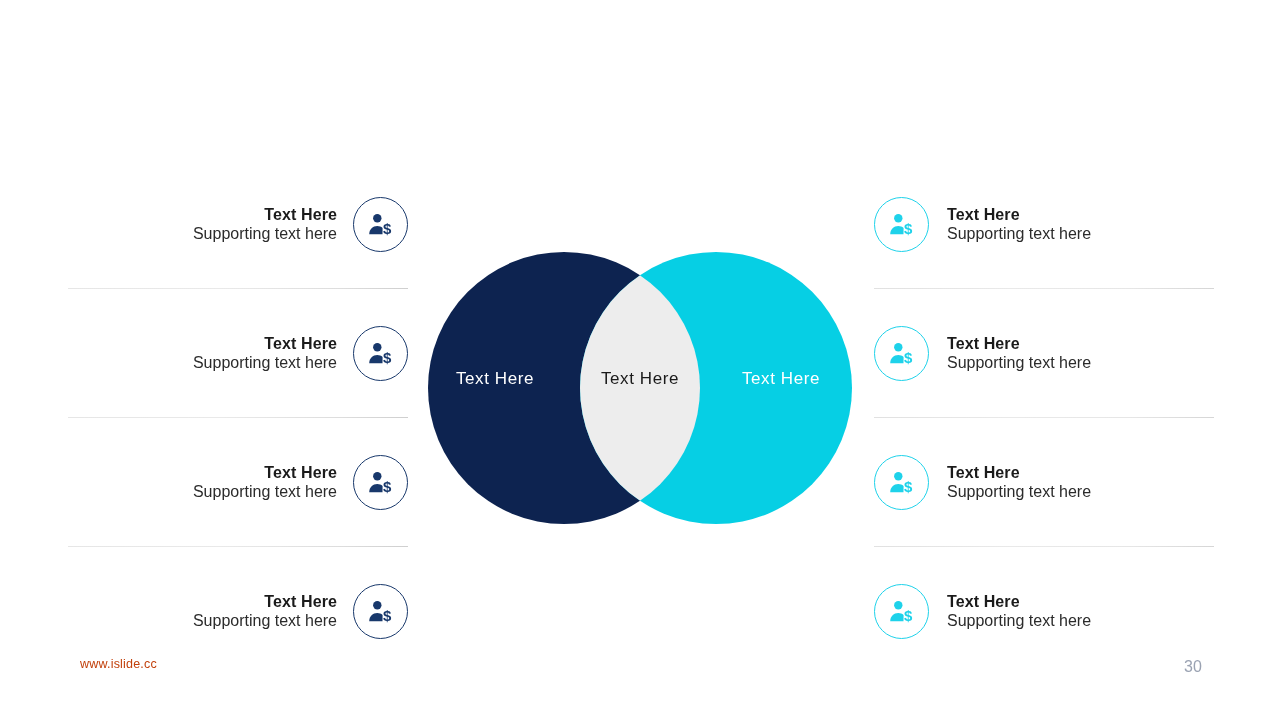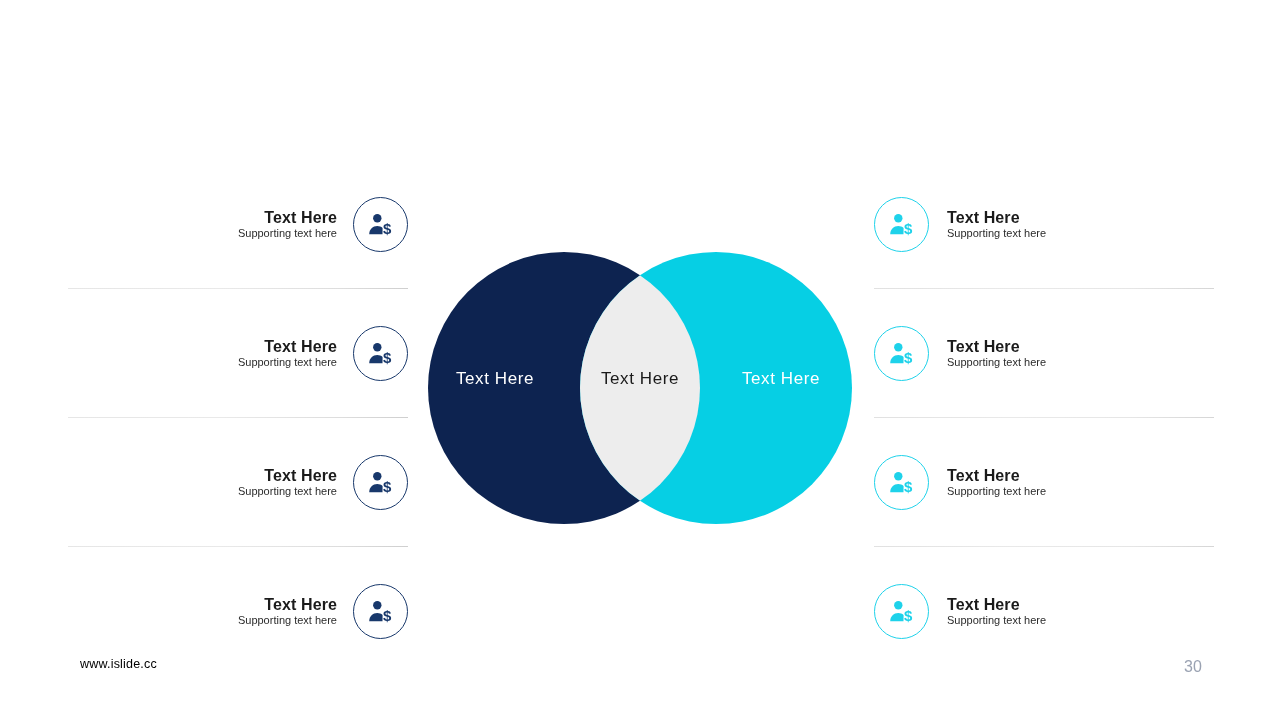--- a/index.html
+++ b/index.html
@@ -79,21 +79,21 @@
 
   .row-title {
     font-size: 16px;
     font-weight: bold;
     color: #1b1b1b;
     line-height: 1.15;
     letter-spacing: 0.1px;
   }
   .row-sub {
     margin-top: 0;
-    font-size: 11px;
+    font-size: 16px;
     color: #2b2b2b;
     line-height: 1.15;
   }
 
   .icon-badge {
     flex: 0 0 auto;
     width: 55px;
     height: 55px;
     border-radius: 50%;
     border: 1.4px solid #18386b;
@@ -104,21 +104,21 @@
   }
   #col-right .icon-badge { border-color: #1ed2ea; }
   .icon-badge svg { display: block; }
 
   
   #footer-url {
     position: absolute;
     left: 80px;
     top: 657px;
     font-size: 12.5px;
-    color: #000000;
+    color: #c2410c;
     letter-spacing: 0.2px;
   }
   #page-number {
     position: absolute;
     left: 1184px;
     top: 658px;
     font-size: 16px;
     color: #9aa2b2;
   }
 </style>

